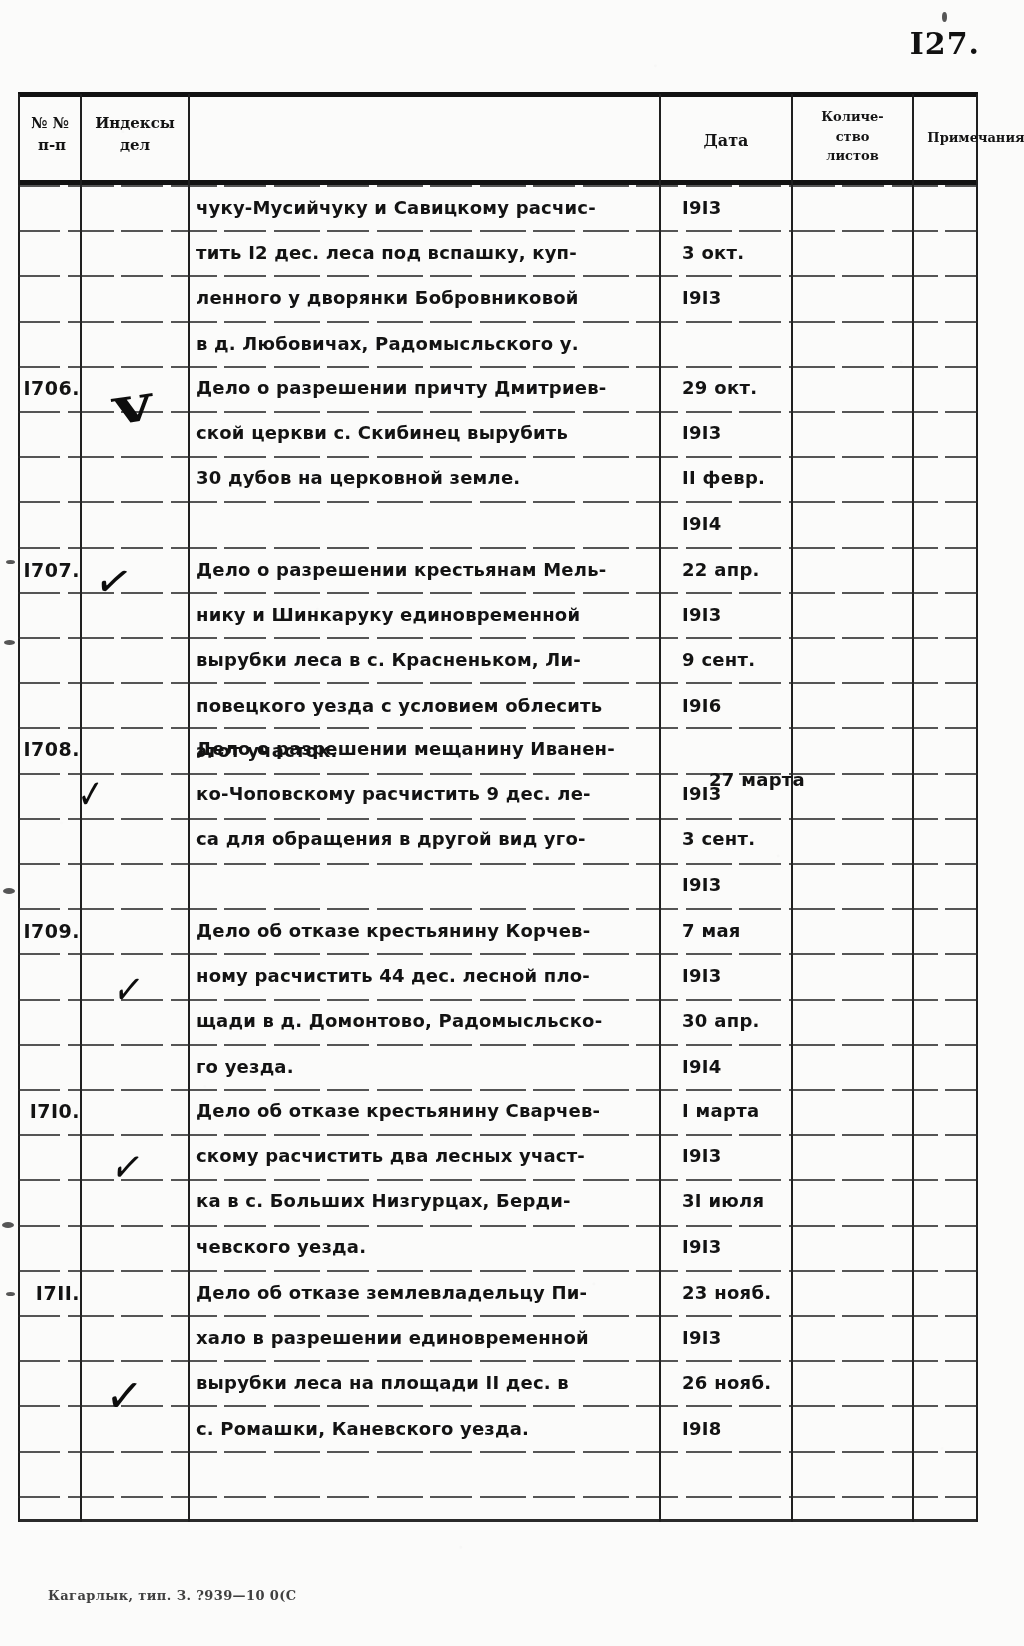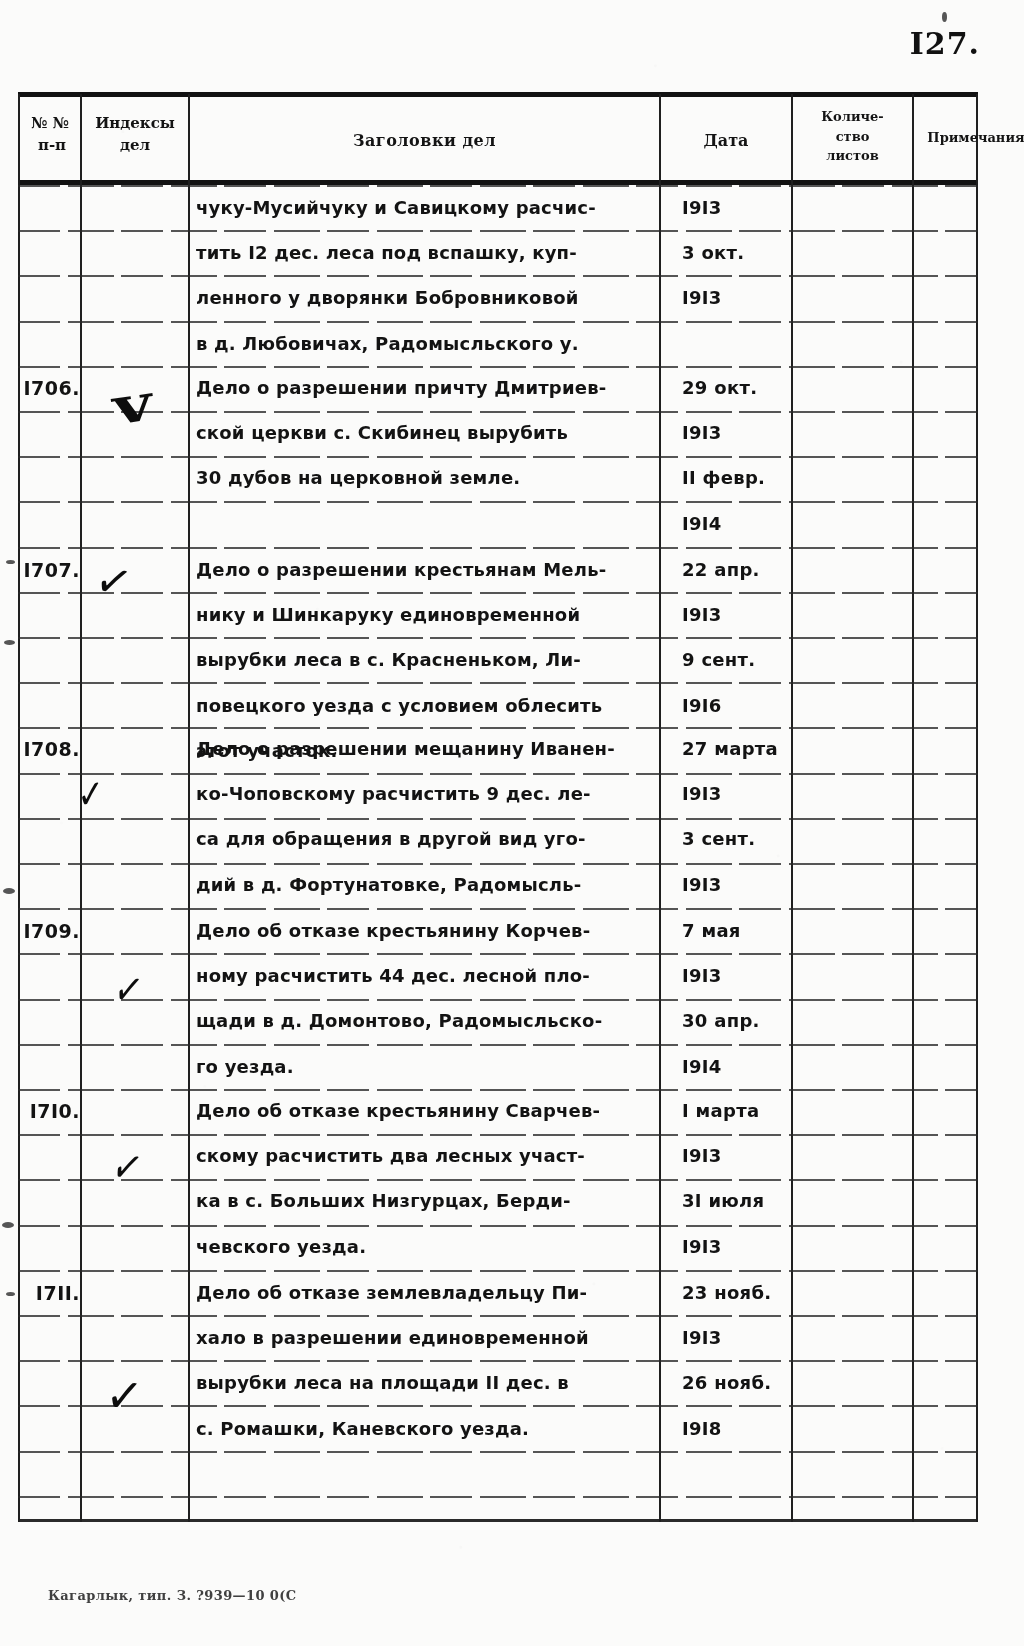--- a/index.html
+++ b/index.html
@@ -216,21 +216,20 @@
 
     <div id="thead">
       <div class="th" id="th-no">
         <span>№  №</span>
         <span class="l2">п-п</span>
       </div>
       <div class="th" id="th-idx">
         <span>Индексы</span><br>
         <span>дел</span>
       </div>
-      <div class="th" id="th-title">Заголовки дел</div>
       <div class="th" id="th-date">Дата</div>
       <div class="th" id="th-cnt">
         <span>Количе-</span><br>
         <span>ство</span><br>
         <span>листов</span>
       </div>
       <div class="th" id="th-note">
         <span class="lbl">Примечания</span>
       </div>
     </div>
@@ -288,22 +287,21 @@
         <div class="cell c-title" style="top: 509.6px;">повецкого уезда с условием облесить</div>
         <div class="cell c-title" style="top: 554.8px;">этот участок.</div>
         <div class="cell c-date" style="top: 374px;">22 апр.</div>
         <div class="cell c-date" style="top: 419.2px;">I9I3</div>
         <div class="cell c-date" style="top: 464.4px;">9 сент.</div>
         <div class="cell c-date" style="top: 509.6px;">I9I6</div>
         <div class="cell c-num" style="top: 553px;">I708.</div>
         <div class="cell c-title" style="top: 553px;">Дело о разрешении мещанину Иванен-</div>
         <div class="cell c-title" style="top: 598.2px;">ко-Чоповскому расчистить 9 дес. ле-</div>
         <div class="cell c-title" style="top: 643.4px;">са для обращения в другой вид уго-</div>
-        <div class="cell c-title" style="top: 688.6px;">дий в д. Фортунатовке, Радомысль-</div>
-        <div class="cell c-date" style="top: 553px;">27 марта</div>
+        <div class="cell c-date" style="top: 584px; text-align: right;">27 марта</div>
         <div class="cell c-date" style="top: 598.2px;">I9I3</div>
         <div class="cell c-date" style="top: 643.4px;">3 сент.</div>
         <div class="cell c-date" style="top: 688.6px;">I9I3</div>
         <div class="cell c-num" style="top: 735px;">I709.</div>
         <div class="cell c-title" style="top: 735px;">Дело об отказе крестьянину Корчев-</div>
         <div class="cell c-title" style="top: 780.2px;">ному расчистить 44 дес. лесной пло-</div>
         <div class="cell c-title" style="top: 825.4px;">щади в д. Домонтово, Радомысльско-</div>
         <div class="cell c-title" style="top: 870.6px;">го уезда.</div>
         <div class="cell c-date" style="top: 735px;">7 мая</div>
         <div class="cell c-date" style="top: 780.2px;">I9I3</div>

